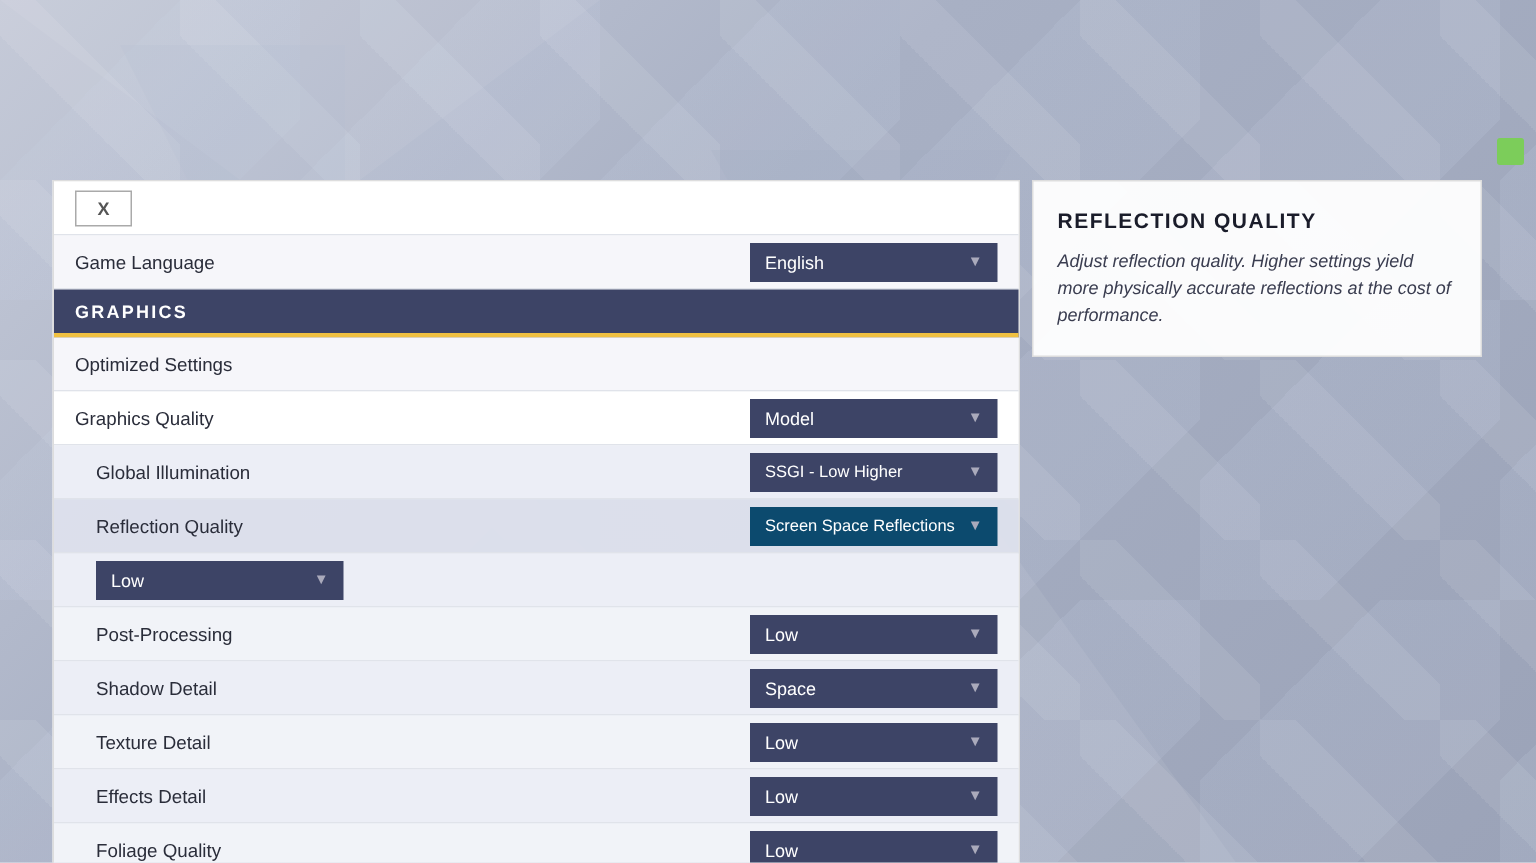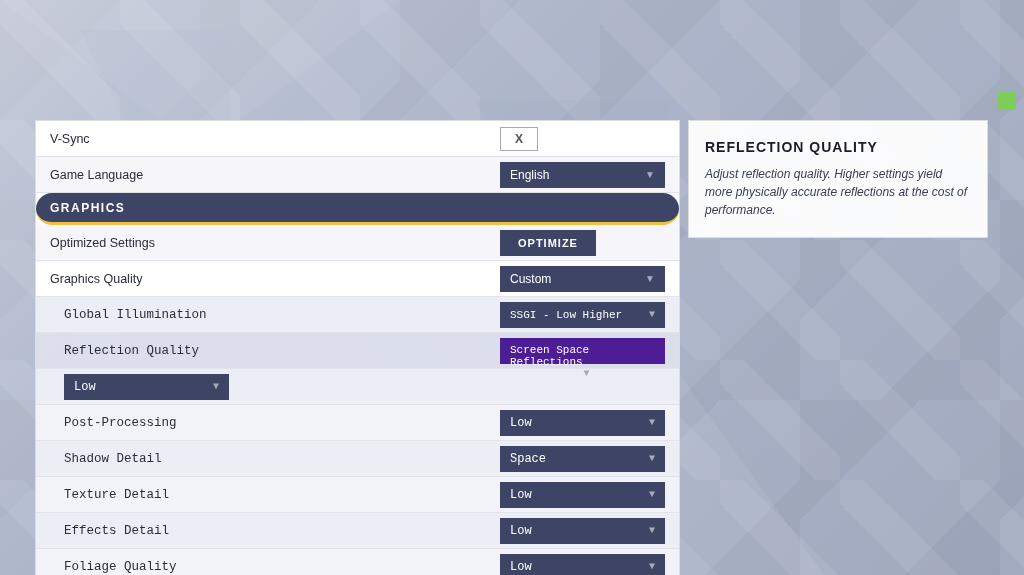--- a/index.html
+++ b/index.html
@@ -81,21 +81,20 @@
       height: 36px;
       border-bottom: 1px solid #e0e3ea;
       background: rgba(255,255,255,0.95);
     }
     .setting-row:nth-child(even) {
       background: rgba(245,246,250,0.95);
     }
     .setting-row.sub-row {
       padding-left: 28px;
       background: rgba(240,242,248,0.95);
-      font-family: Liberation Mono, monospace;
     }
     .setting-row.sub-row:nth-child(even) {
       background: rgba(235,237,245,0.95);
     }
 
     .setting-label {
       flex: 1;
       font-size: 12.5px;
       color: #2a2d3a;
       font-weight: 400;
@@ -155,21 +154,20 @@
     }
 
     
     .section-header {
       display: flex;
       align-items: center;
       padding: 0 14px;
       height: 32px;
       background: #3d4466;
       border-bottom: 3px solid #f0c040;
-      border-radius: 16px;
     }
     .section-header-label {
       font-size: 12px;
       font-weight: 700;
       color: #fff;
       letter-spacing: 1.5px;
       text-transform: uppercase;
     }
 
     
@@ -219,21 +217,20 @@
   <div class="tri2"></div>
   <div class="tri3"></div>
   <div class="tri4"></div>
 </div>
 
 <div class="status-dot"></div>
 
 <div class="settings-panel">
 
   <div class="setting-row">
-    <span class="setting-label">V-Sync</span>
     <div class="setting-control">
       <button class="x-btn">X</button>
     </div>
   </div>
 
   <div class="setting-row">
     <span class="setting-label">Game Language</span>
     <div class="setting-control">
       <div class="dropdown">
         <span>English</span>
@@ -241,49 +238,46 @@
       </div>
     </div>
   </div>
 
   <div class="section-header">
     <span class="section-header-label">GRAPHICS</span>
   </div>
 
   <div class="setting-row">
     <span class="setting-label">Optimized Settings</span>
-    <div class="setting-control">
-      <button class="optimize-btn">OPTIMIZE</button>
-    </div>
   </div>
 
   <div class="setting-row">
     <span class="setting-label">Graphics Quality</span>
     <div class="setting-control">
       <div class="dropdown">
-        <span>Custom</span>
+        <span>Model</span>
         <span class="chevron">▼</span>
       </div>
     </div>
   </div>
 
   <div class="setting-row sub-row">
     <span class="setting-label">Global Illumination</span>
     <div class="setting-control">
       <div class="dropdown">
         <span style="font-size:11px;">SSGI - Low Higher</span>
         <span class="chevron">▼</span>
       </div>
     </div>
   </div>
 
   <div class="setting-row sub-row" style="background: rgba(200,205,225,0.6);">
     <span class="setting-label">Reflection Quality</span>
     <div class="setting-control">
-      <div class="dropdown" style="background:#4c1d95;flex-direction:column;">
+      <div class="dropdown" style="background:#0c4a6e;">
         <span style="font-size:11px;">Screen Space Reflections</span>
         <span class="chevron">▼</span>
       </div>
     </div>
   </div>
 
   <div class="setting-row sub-row">
     <div class="setting-control">
       <div class="dropdown">
         <span>Low</span>

